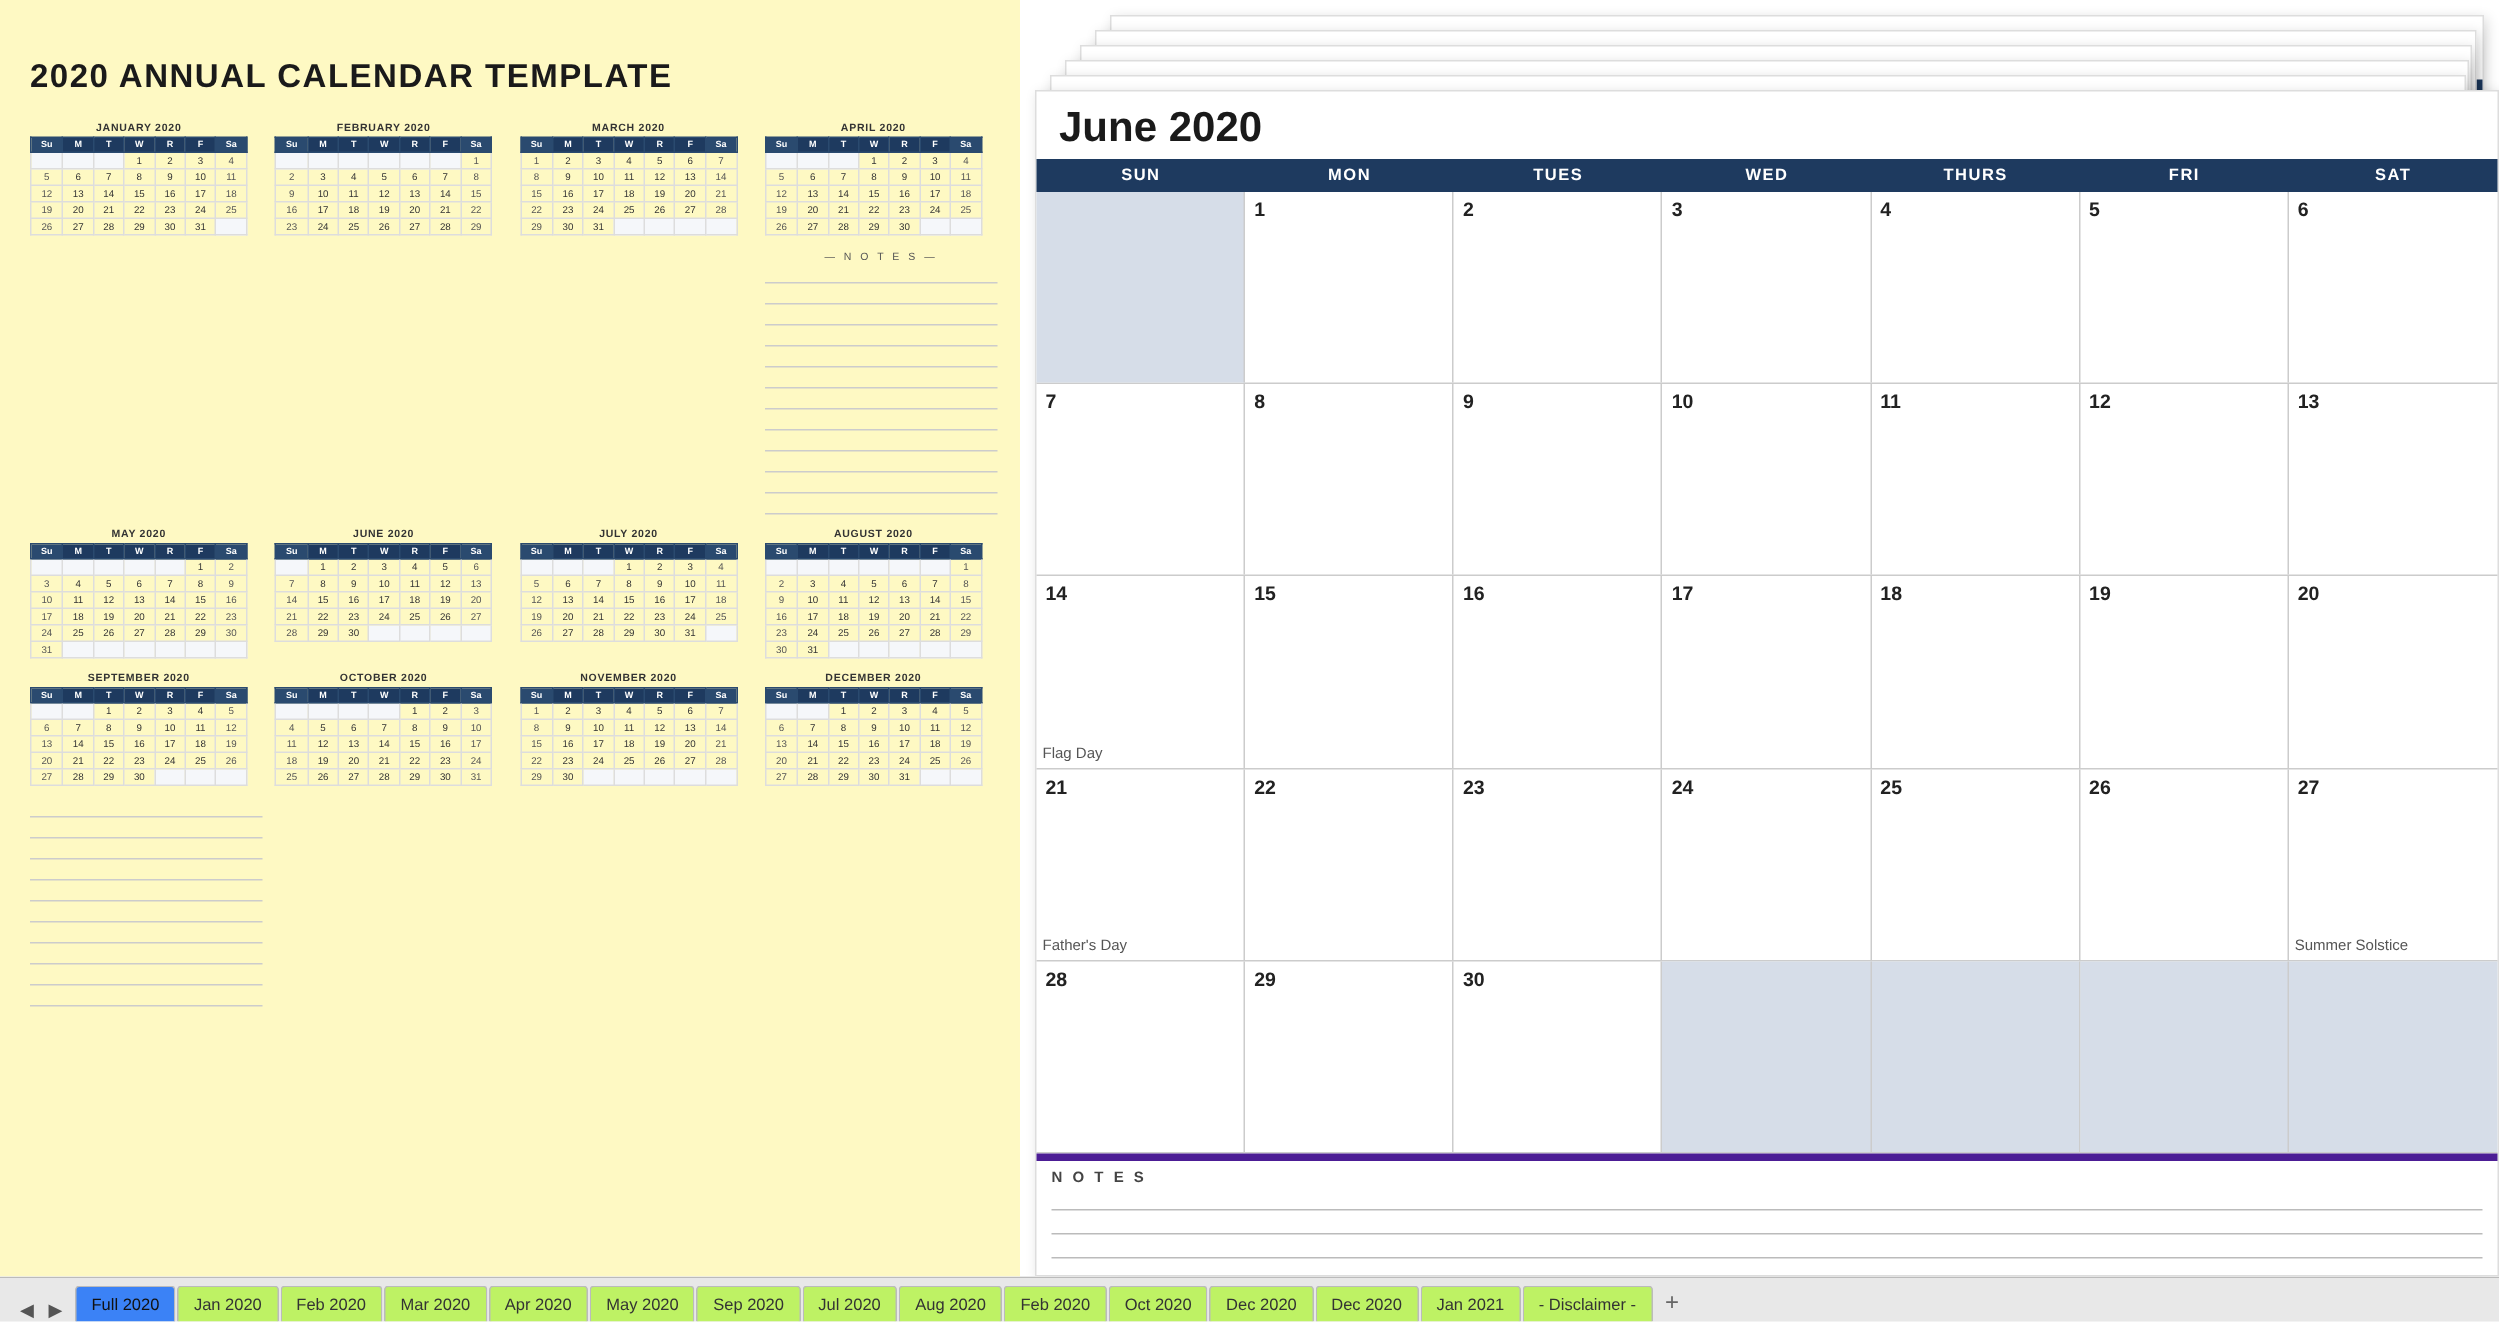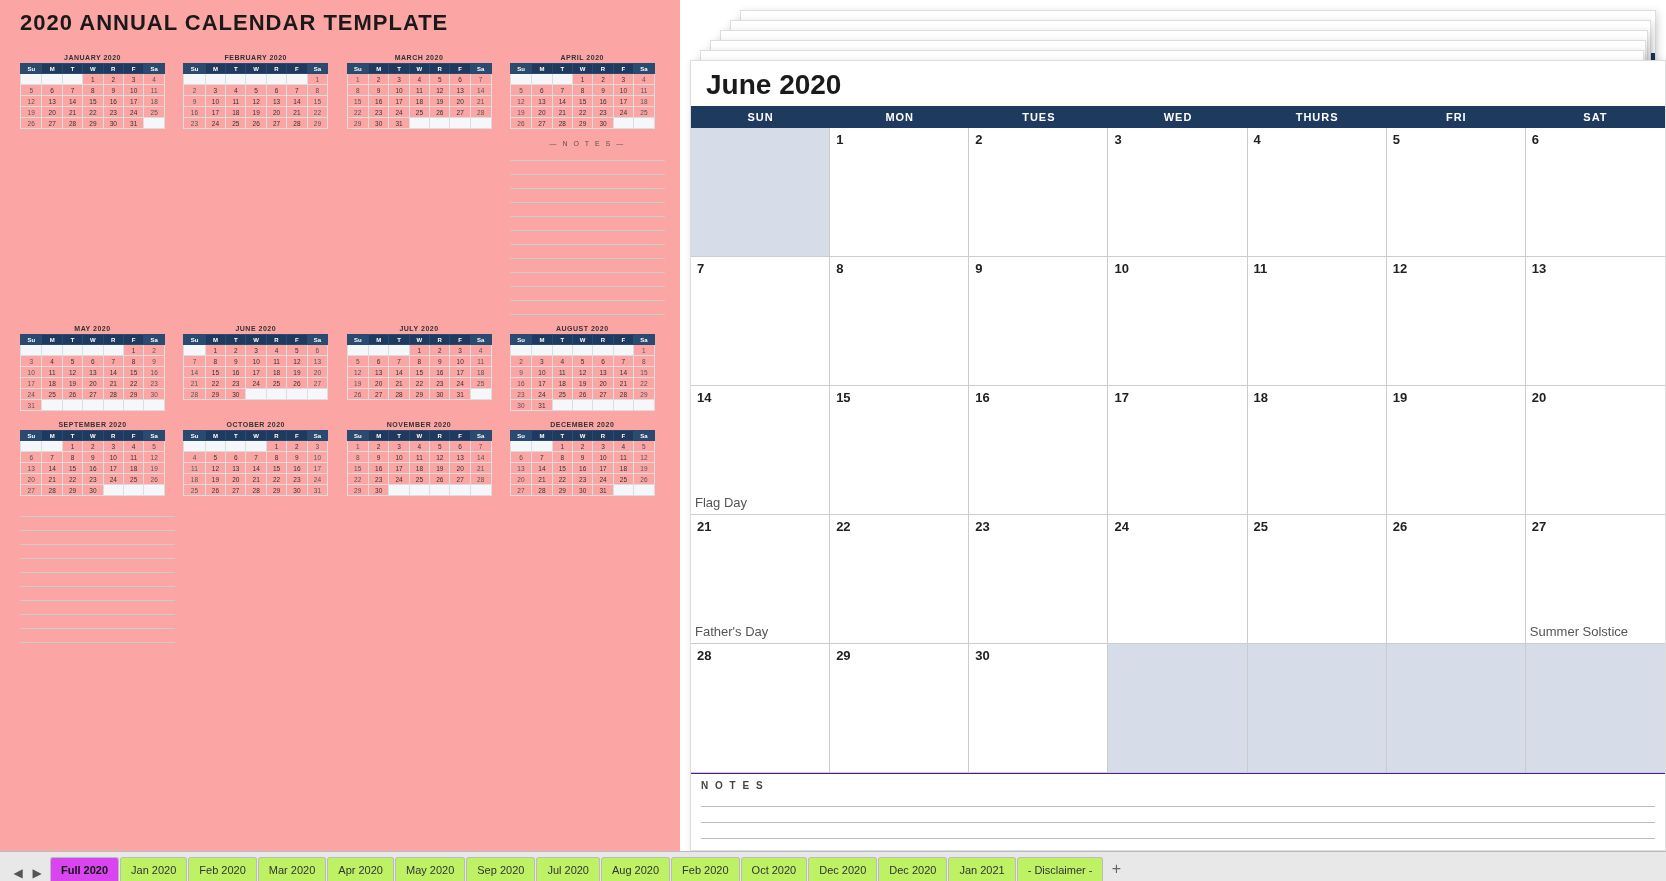--- a/index.html
+++ b/index.html
@@ -18,22 +18,22 @@
       flex: 1;
       background: white;
       display: flex;
       position: relative;
       overflow: hidden;
     }
 
     
     .left-panel {
       width: 680px;
-      padding: 10px 15px 10px 20px;
-      background: #fca5a5;
+      padding: 38px 15px 10px 20px;
+      background: #fef9c3;
       flex-shrink: 0;
     }
 
     .annual-title {
       font-size: 22px;
       font-weight: bold;
       color: #1a1a1a;
       margin-bottom: 18px;
       letter-spacing: 1px;
     }
@@ -201,36 +201,36 @@
 
     .front-cal-cell.empty {
       background: #d6dde8;
     }
 
     .front-cal-cell.out-of-month {
       background: #d6dde8;
     }
 
     .cell-holiday {
-      font-size: 13px;
+      font-size: 10px;
       color: #555;
       font-weight: normal;
       position: absolute;
       bottom: 4px;
       left: 4px;
     }
 
     
     .front-notes {
       padding: 6px 10px;
       font-size: 10px;
       letter-spacing: 2px;
       color: #444;
       font-weight: bold;
-      border-top: 1px solid #4c1d95;
+      border-top: 5px solid #4c1d95;
     }
 
     .front-notes-lines {
       display: flex;
       flex-direction: column;
       gap: 4px;
       margin-top: 4px;
       padding-bottom: 5px;
     }
 
@@ -283,23 +283,23 @@
       border-bottom: none;
       background: #bef264;
       cursor: pointer;
       white-space: nowrap;
       color: #333;
       border-radius: 3px 3px 0 0;
       margin-right: 1px;
     }
 
     .tab.active {
-      background: #d946ef;
+      background: #3b82f6;
       color: #111;
-      font-weight: bold;
+      font-weight: normal;
     }
 
     .tab-add {
       width: 24px;
       height: 24px;
       display: flex;
       align-items: center;
       justify-content: center;
       font-size: 16px;
       color: #666;

